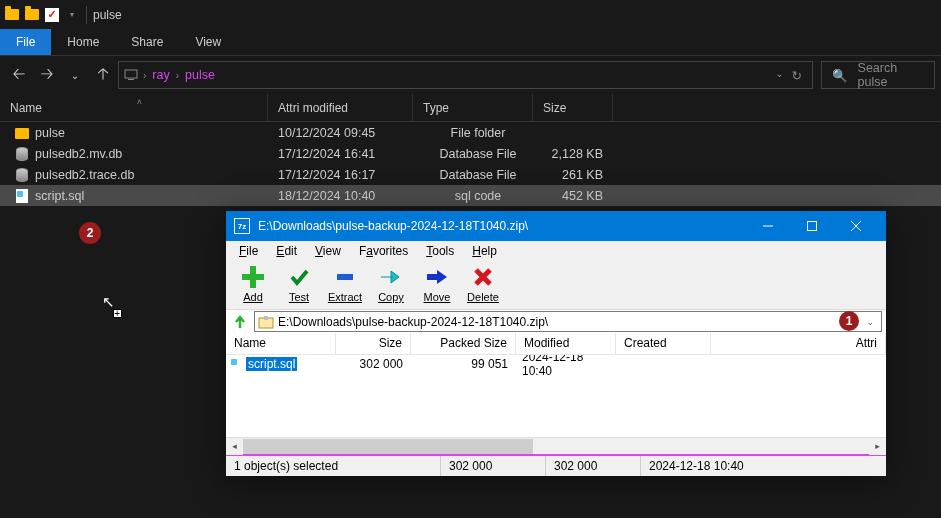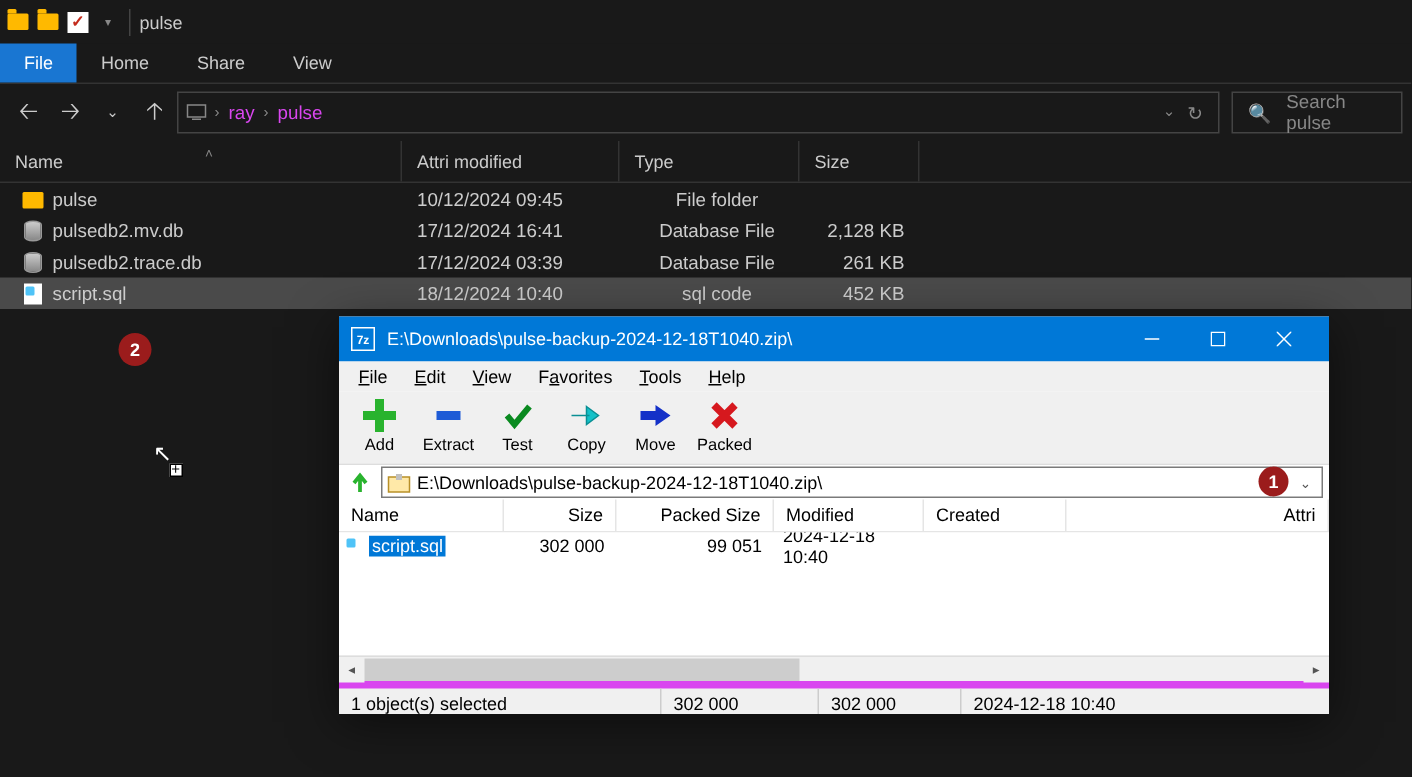--- a/index.html
+++ b/index.html
@@ -63,21 +63,21 @@
     .zipwin { position:absolute; left:226px; top:211px; width:660px; height:265px; background:white; color:black; box-shadow: 0 6px 30px rgba(0,0,0,0.5); z-index:30; display:flex; flex-direction:column; }
     .zip-title { height:30px; background:#0078d7; color:white; display:flex; align-items:center; padding:0 8px; font-size:12px; }
     .zip-title-icon { width:16px; height:16px; margin-right:8px; border:1px solid white; display:flex; align-items:center; justify-content:center; font-size:8px; font-weight:bold; }
     .zip-ctrls { margin-left:auto; display:flex; }
     .zip-ctrl { width:44px; height:30px; display:flex; align-items:center; justify-content:center; color:white; cursor:pointer; }
     
     .zip-menu { height:20px; background:#f0f0f0; display:flex; padding-left:5px; font-size:12px; align-items:center; gap:2px; }
     .zip-menu-item { padding: 1px 8px; cursor:pointer; }
     .zip-menu-item u { text-decoration:underline; }
     
-    .zip-toolbar { height:48px; background:#f0f0f0; display:flex; padding: 2px 4px; gap:0; }
+    .zip-toolbar { height:48px; background:#f0f0f0; display:flex; padding: 2px 4px; gap:0;text-decoration:underline; }
     .zip-tool { width: 46px; display:flex; flex-direction:column; align-items:center; justify-content:flex-start; font-size:11px; cursor:pointer; padding-top:2px; gap:2px; }
     .zt-icon { width:24px; height:24px; display:flex; align-items:center; justify-content:center; }
     
     .zip-path { height:24px; display:flex; align-items:center; padding: 0 4px; gap:4px; border-top:1px solid #ddd; }
     .zip-up { width:20px; height:20px; display:flex; align-items:center; justify-content:center; cursor:pointer; }
     .zip-addr { flex:1; height:21px; border:1px solid #7a7a7a; display:flex; align-items:center; padding:0 3px; font-size:12px; position:relative; }
     .zip-addr-icon { width:16px; height:14px; margin-right:4px; }
     .zip-addr-drop { margin-left:auto; color:#555; font-size:9px; padding:0 4px; }
     
     .zip-cols { height:22px; display:flex; font-size:12px; background:white; border-bottom:1px solid #e5e5e5; }
@@ -95,21 +95,21 @@
     .zr-name { width:110px; padding-left:2px; display:flex; align-items:center; gap:3px; overflow:hidden; }
     .zr-name.sel .zfname { background:#0078d7; color:white; padding: 0 2px; }
     .zr-size { width:75px; text-align:right; padding-right:8px; }
     .zr-psize { width:105px; text-align:right; padding-right:8px; }
     .zr-mod { width:100px; padding-left:6px; }
     
     .zip-scroll { height:17px; background:#f0f0f0; display:flex; align-items:center; border-top:1px solid #ddd; position:relative; }
     .zs-left, .zs-right { width:17px; height:17px; display:flex; align-items:center; justify-content:center; background:#f0f0f0; font-size:9px; color:#555; cursor:pointer; }
     .zs-thumb { width:290px; height:15px; background:#cdcdcd; margin-left:0; }
     
-    .zip-status { height:22px; background:#f0f0f0; display:flex; font-size:12px; border-top:5px solid #d946ef; }
+    .zip-status { height:22px; background:#f0f0f0; display:flex; font-size:12px; border-top:2px solid #d946ef; }
     .zs-cell { border-right:1px solid #ccc; padding: 3px 8px; }
   </style>
 </head>
 <body>
 
 <div class="explorer-titlebar">
   <span class="tb-icon">
       <span class="folder-small"></span>
     </span>
   <span class="tb-icon">
@@ -190,21 +190,21 @@
     <div class="r-type">Database File</div>
     <div class="r-size">2,128 KB</div>
   </div>
   <div class="row">
     <div class="r-name">
         <span class="file-ico">
           <span class="ico-db"></span>
         </span>
         <span>pulsedb2.trace.db</span>
       </div>
-    <div class="r-date">17/12/2024 03:39</div>
+    <div class="r-date">17/12/2024 16:17</div>
     <div class="r-type">Database File</div>
     <div class="r-size">261 KB</div>
   </div>
   <div class="row sel">
     <div class="r-name">
         <span class="file-ico">
           <span class="ico-sql"></span>
         </span>
         <span>script.sql</span>
       </div>
@@ -255,32 +255,32 @@
         <span class="zt-icon">
           <svg width="22" height="22">
             <path d="M11 3v16M3 11h16" stroke="#29b32e" stroke-width="6" stroke-linecap="square"></path>
           </svg>
         </span>
         <span>Add</span>
       </div>
     <div class="zip-tool">
         <span class="zt-icon">
           <svg width="22" height="22">
+            <path d="M4 11 L9 17 L19 5" fill="none" stroke="#0a8a20" stroke-width="4"></path>
+          </svg>
+        </span>
+        <span>Test</span>
+      </div>
+    <div class="zip-tool">
+        <span class="zt-icon">
+          <svg width="22" height="22">
             <rect x="3" y="8" width="16" height="6" fill="#1e5bd6"></rect>
           </svg>
         </span>
         <span>Extract</span>
-      </div>
-    <div class="zip-tool">
-        <span class="zt-icon">
-          <svg width="22" height="22">
-            <path d="M4 11 L9 17 L19 5" fill="none" stroke="#0a8a20" stroke-width="4"></path>
-          </svg>
-        </span>
-        <span>Test</span>
       </div>
     <div class="zip-tool">
         <span class="zt-icon">
           <svg width="24" height="22">
             <path d="M2 11 H14 M12 5 L20 11 L12 17 Z" fill="#14c1c8" stroke="#0a8f94" stroke-width="1"></path>
           </svg>
         </span>
         <span>Copy</span>
       </div>
     <div class="zip-tool">
@@ -290,21 +290,21 @@
           </svg>
         </span>
         <span>Move</span>
       </div>
     <div class="zip-tool">
         <span class="zt-icon">
           <svg width="22" height="22">
             <path d="M4 4 L18 18 M18 4 L4 18" stroke="#d6181e" stroke-width="5"></path>
           </svg>
         </span>
-        <span>Packed</span>
+        <span>Delete</span>
       </div>
   </div>
 
   <div class="zip-path">
     <span class="zip-up">
         <svg width="16" height="16">
           <path d="M8 14 V4 M4 8 L8 3 L12 8" fill="none" stroke="#29b32e" stroke-width="2.5"></path>
         </svg>
       </span>
     <div class="zip-addr">

